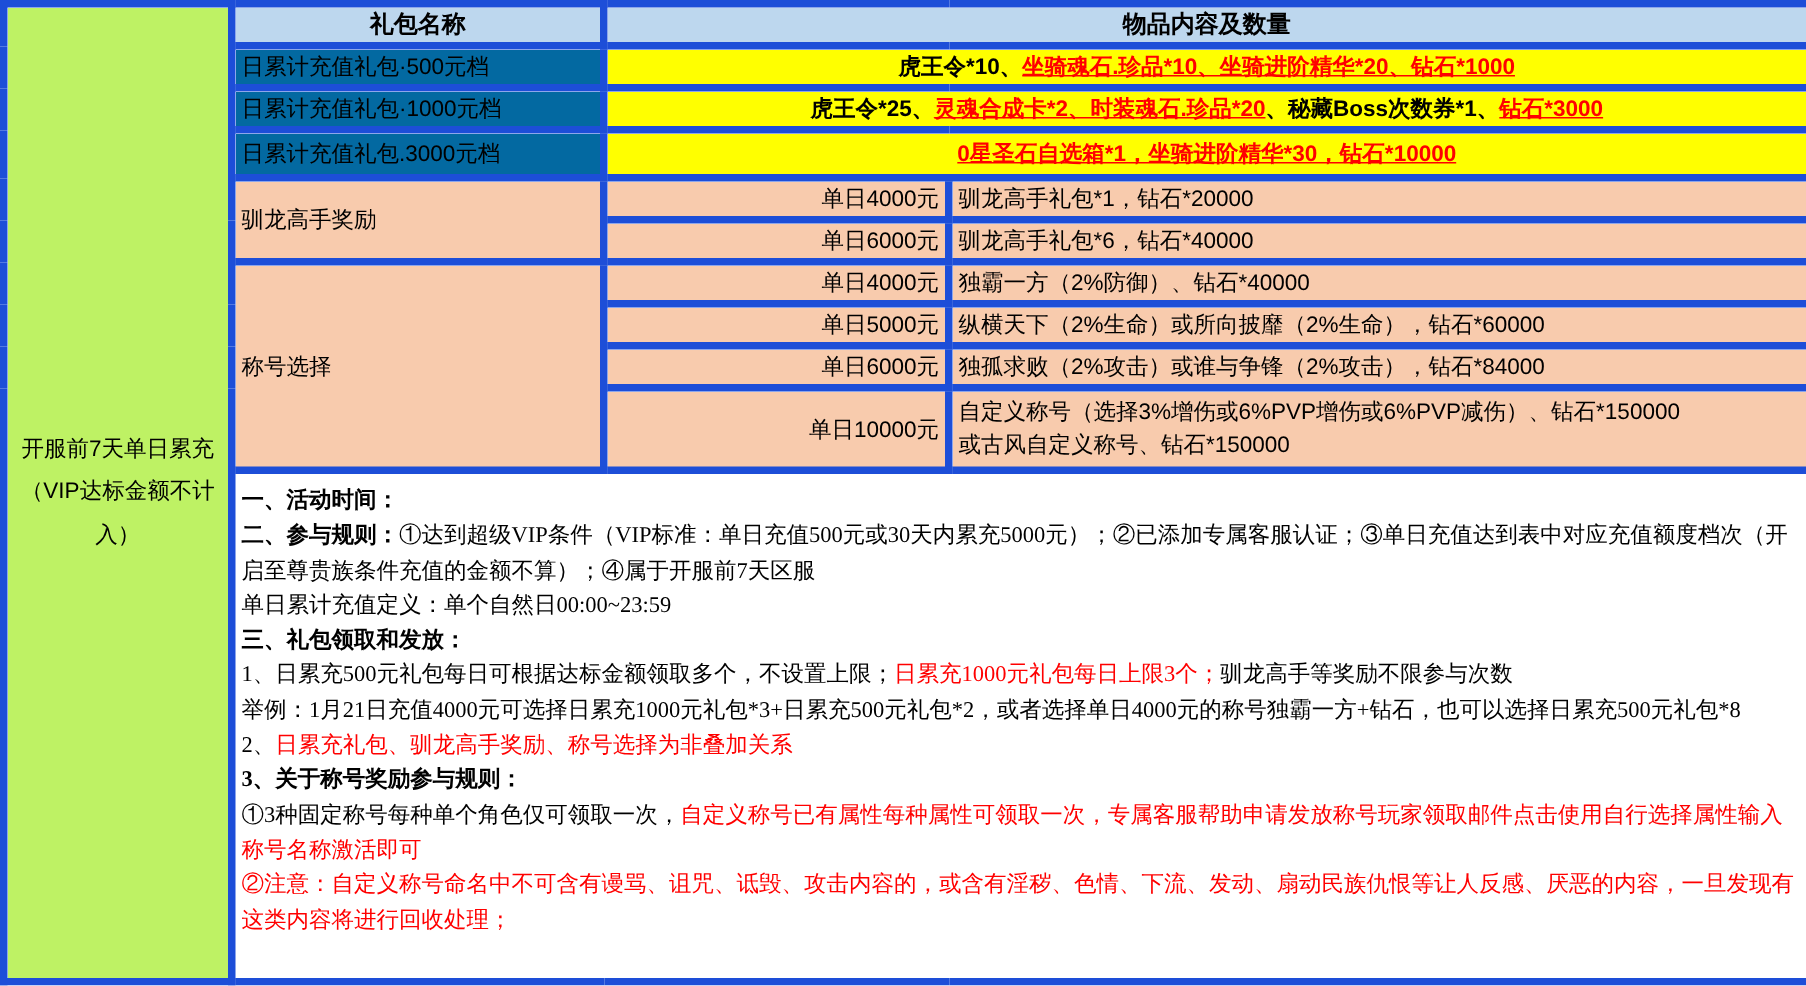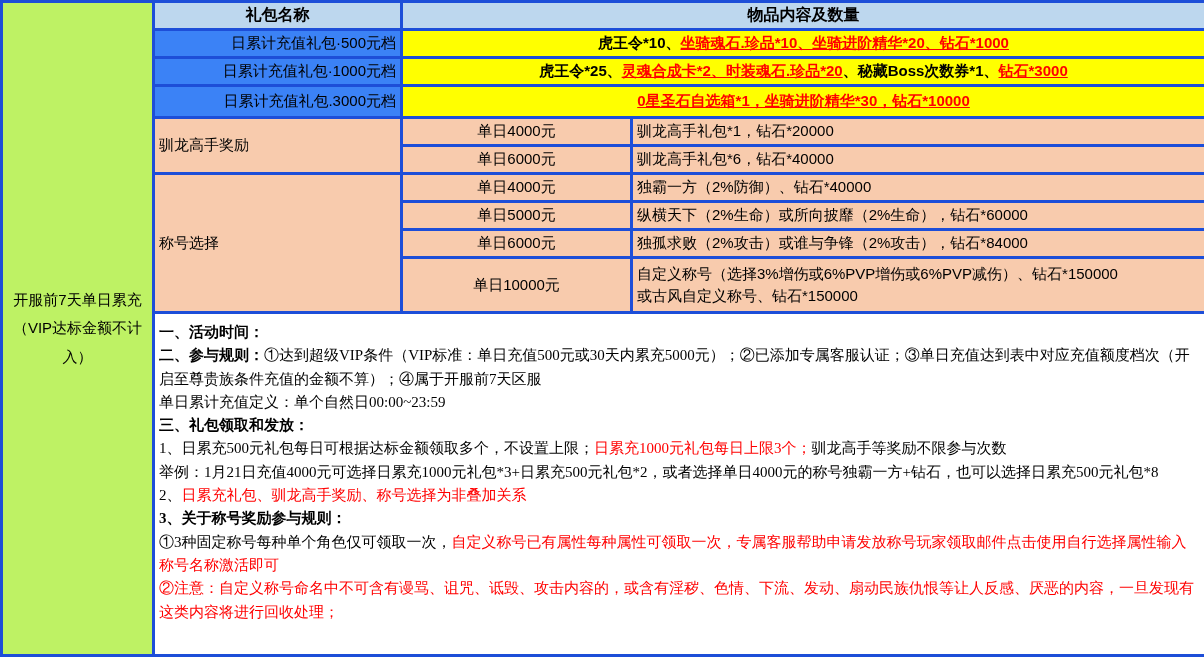--- a/index.html
+++ b/index.html
@@ -1,24 +1,24 @@
 <!DOCTYPE html>
 <html style="--header-bg: #BDD7EE; --yellow: #FFFF00; --orange: #F8CBAD; --red: #FF0000;"><head>
 <meta charset="utf-8">
 <style>
   html,body{margin:0;padding:0;background:#fff;font-family:"Liberation Sans",sans-serif;}
   .sheet{width:1204px;height:657px;overflow:hidden;background:#fff;}
   table{border-collapse:collapse;width:1204px;height:657px;table-layout:fixed;background:#fff;}
-  td{border:3px solid #1d4ed8;padding:0 4px;font-size:15px;color:#000;overflow:hidden;vertical-align:middle;}
+  td{border:5px solid #1d4ed8;padding:0 4px;font-size:15px;color:#000;overflow:hidden;vertical-align:middle;}
   .left-cell{text-align:center;vertical-align:middle;background:#bef264;padding:0 6px;line-height:1.9;}
   .hdr{font-weight:bold;text-align:center;font-size:16px;background:var(--header-bg,#BDD7EE);}
-  .pkg-name{text-align:right;background:#3b82f6;}
+  .pkg-name{text-align:left;background:#0369a1;}
   .pkg-content{text-align:center;background:var(--yellow,#FFFF00);font-weight:bold;}
   .group-name{text-align:left;background:var(--orange,#F8CBAD);vertical-align:middle;}
-  .threshold{text-align:center;background:var(--orange,#F8CBAD);}
+  .threshold{text-align:right;background:var(--orange,#F8CBAD);}
   .reward{text-align:left;background:var(--orange,#F8CBAD);}
   .tall{white-space:pre-line;line-height:1.5;}
   .rules-cell{vertical-align:top;text-align:left;padding:7px 6px 0 4px;background:#fff;font-family:Liberation Serif, serif;}
   .rules-line{line-height:23.3px;font-size:15px;color:#000;}
   .red{color:var(--red,#FF0000);}
   .bold{font-weight:bold;}
   .underline{text-decoration:underline;}
 </style>
 </head>
 <body>

